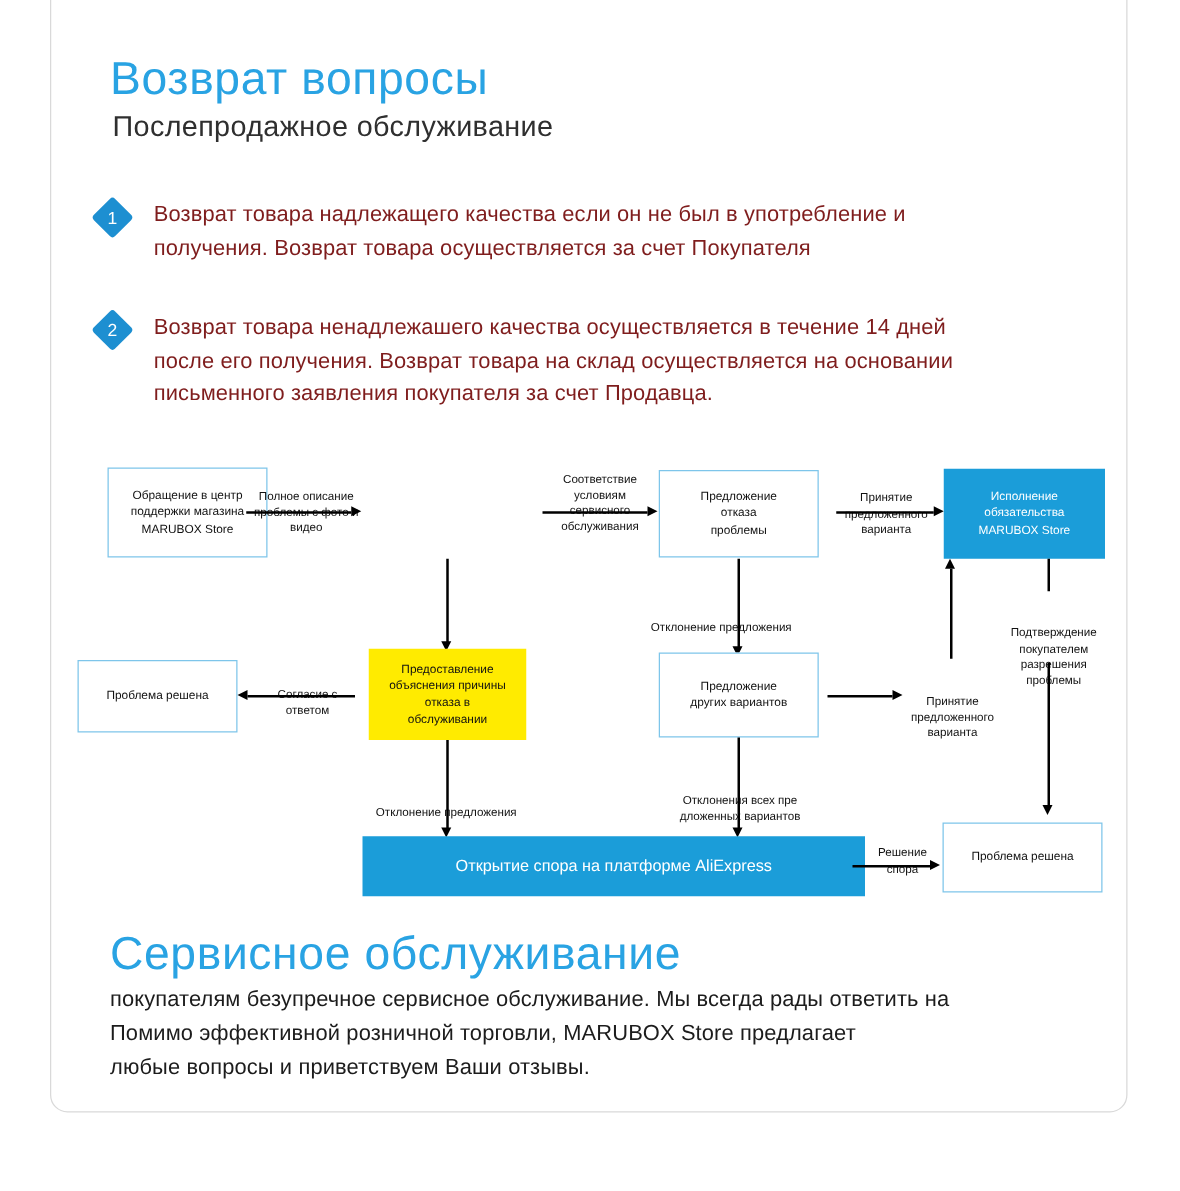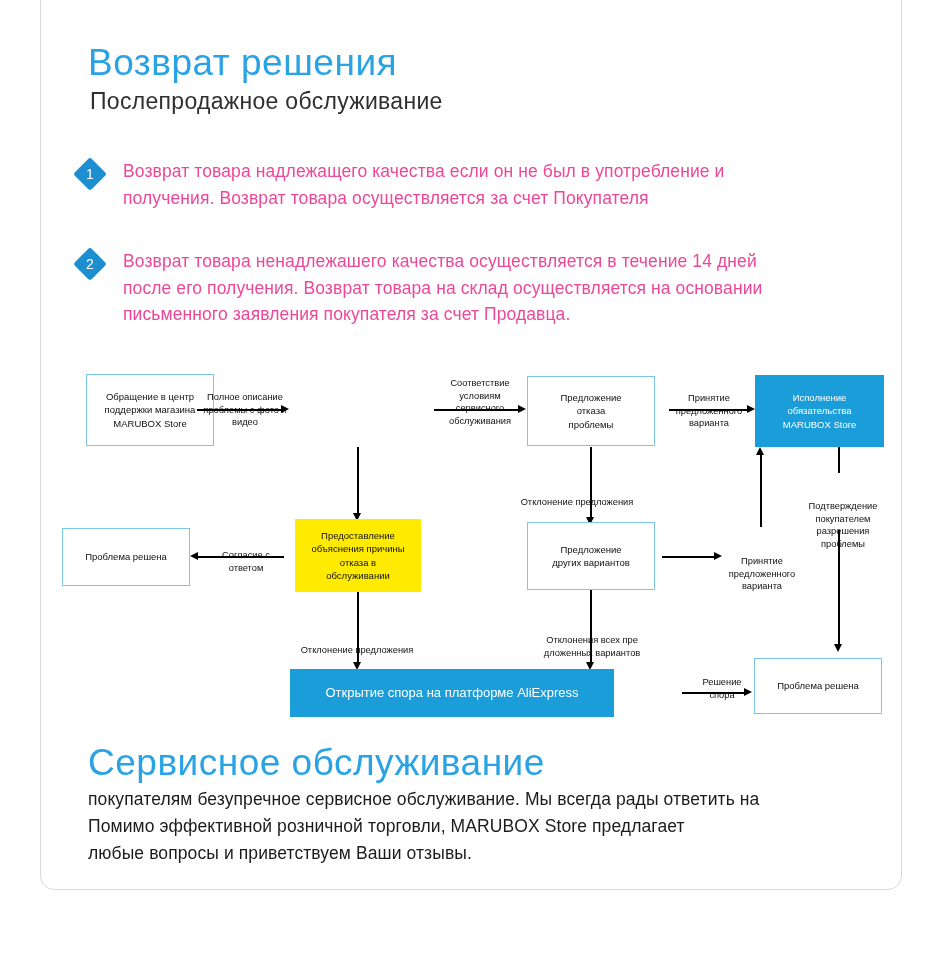--- a/index.html
+++ b/index.html
@@ -73,21 +73,21 @@
     width: 24px;
     height: 24px;
     line-height: 24px;
     text-align: center;
     color: #ffffff;
     font-size: 14px;
     font-weight: 400;
   }
   .num-text {
     margin-left: 45px;
-    color: #ec4899;
+    color: #7f1d1d;
     font-size: 17.5px;
     line-height: 26.5px;
     text-align: justify;
     text-justify: inter-word;
     letter-spacing: 0.1px;
   }
   .num-text > span { display: block; }
   .num-text > span.last { text-align: left; }
 
   #para-1 { top: 158px; }
@@ -184,21 +184,21 @@
     border-left: 4.5px solid transparent;
     border-right: 4.5px solid transparent;
     border-bottom: 8px solid #000000;
   }
 </style>
 </head>
 <body>
 
 <div id="card"></div>
 
-<div class="h1-blue" id="title-main">Возврат решения</div>
+<div class="h1-blue" id="title-main">Возврат вопросы</div>
 <div class="h2-dark" id="title-sub">Послепродажное обслуживание</div>
 
 <div class="num-block" id="para-1">
   <div class="num-badge">
     <span>1</span>
   </div>
   <div class="num-text">
     <span>Возврат товара надлежащего качества если он не был в употребление и</span>
     <span class="last">получения. Возврат товара осуществляется за счет Покупателя</span>
   </div>
@@ -314,21 +314,21 @@
 
   <div class="edge-label" style="left:282px; top:616px; width:150px; text-align:center;">Отклонение предложения</div>
   <div class="arrow v" style="left:357px; top:592px; height:72px;"></div>
   <div class="head down" style="left:353px; top:662px;"></div>
 
   <div class="edge-label" style="left:516px; top:606px; width:152px; text-align:center;">Отклонения всех пре
 дложенных вариантов</div>
   <div class="arrow v" style="left:590px; top:590px; height:74px;"></div>
   <div class="head down" style="left:586px; top:662px;"></div>
 
-  <div class="node blue" style="left:290px; top:669px; width:324px; height:48px; font-size:13px;">
+  <div class="node blue" style="left:290px; top:669px; width:402px; height:48px; font-size:13px;">
     <div>
       <span class="lbl">Открытие спора на платформе AliExpress</span>
     </div>
   </div>
 
   <div class="edge-label" style="left:684px; top:648px; width:76px;">Решение
 спора</div>
   <div class="arrow h" style="left:682px; top:692px; width:62px;"></div>
   <div class="head right" style="left:744px; top:688px;"></div>
 

